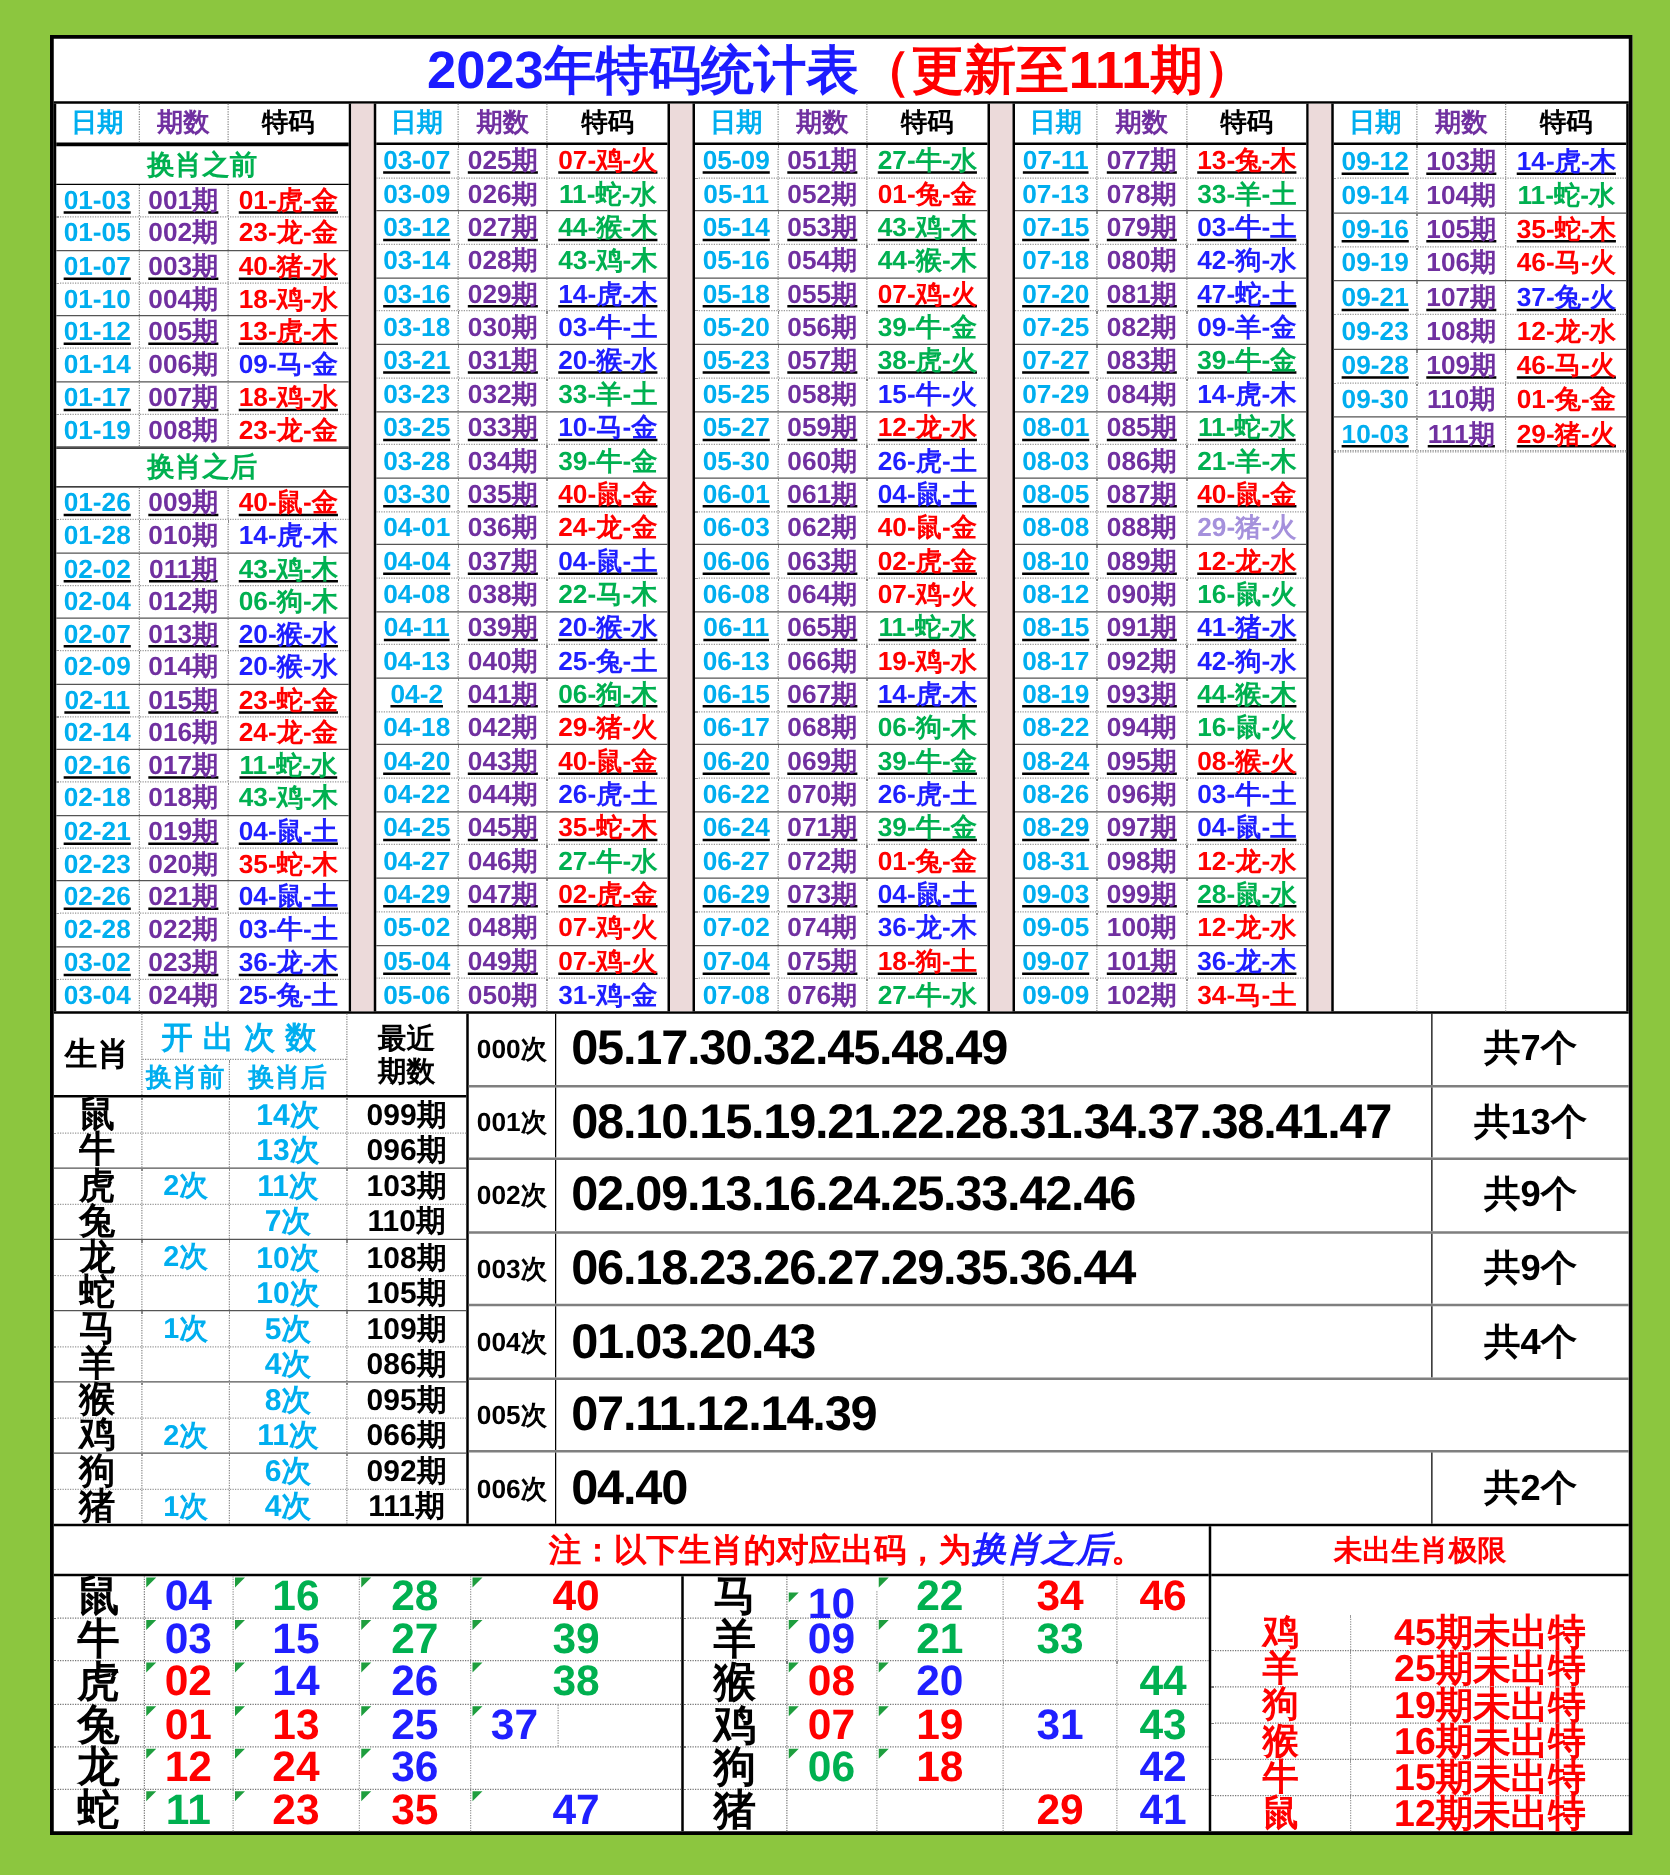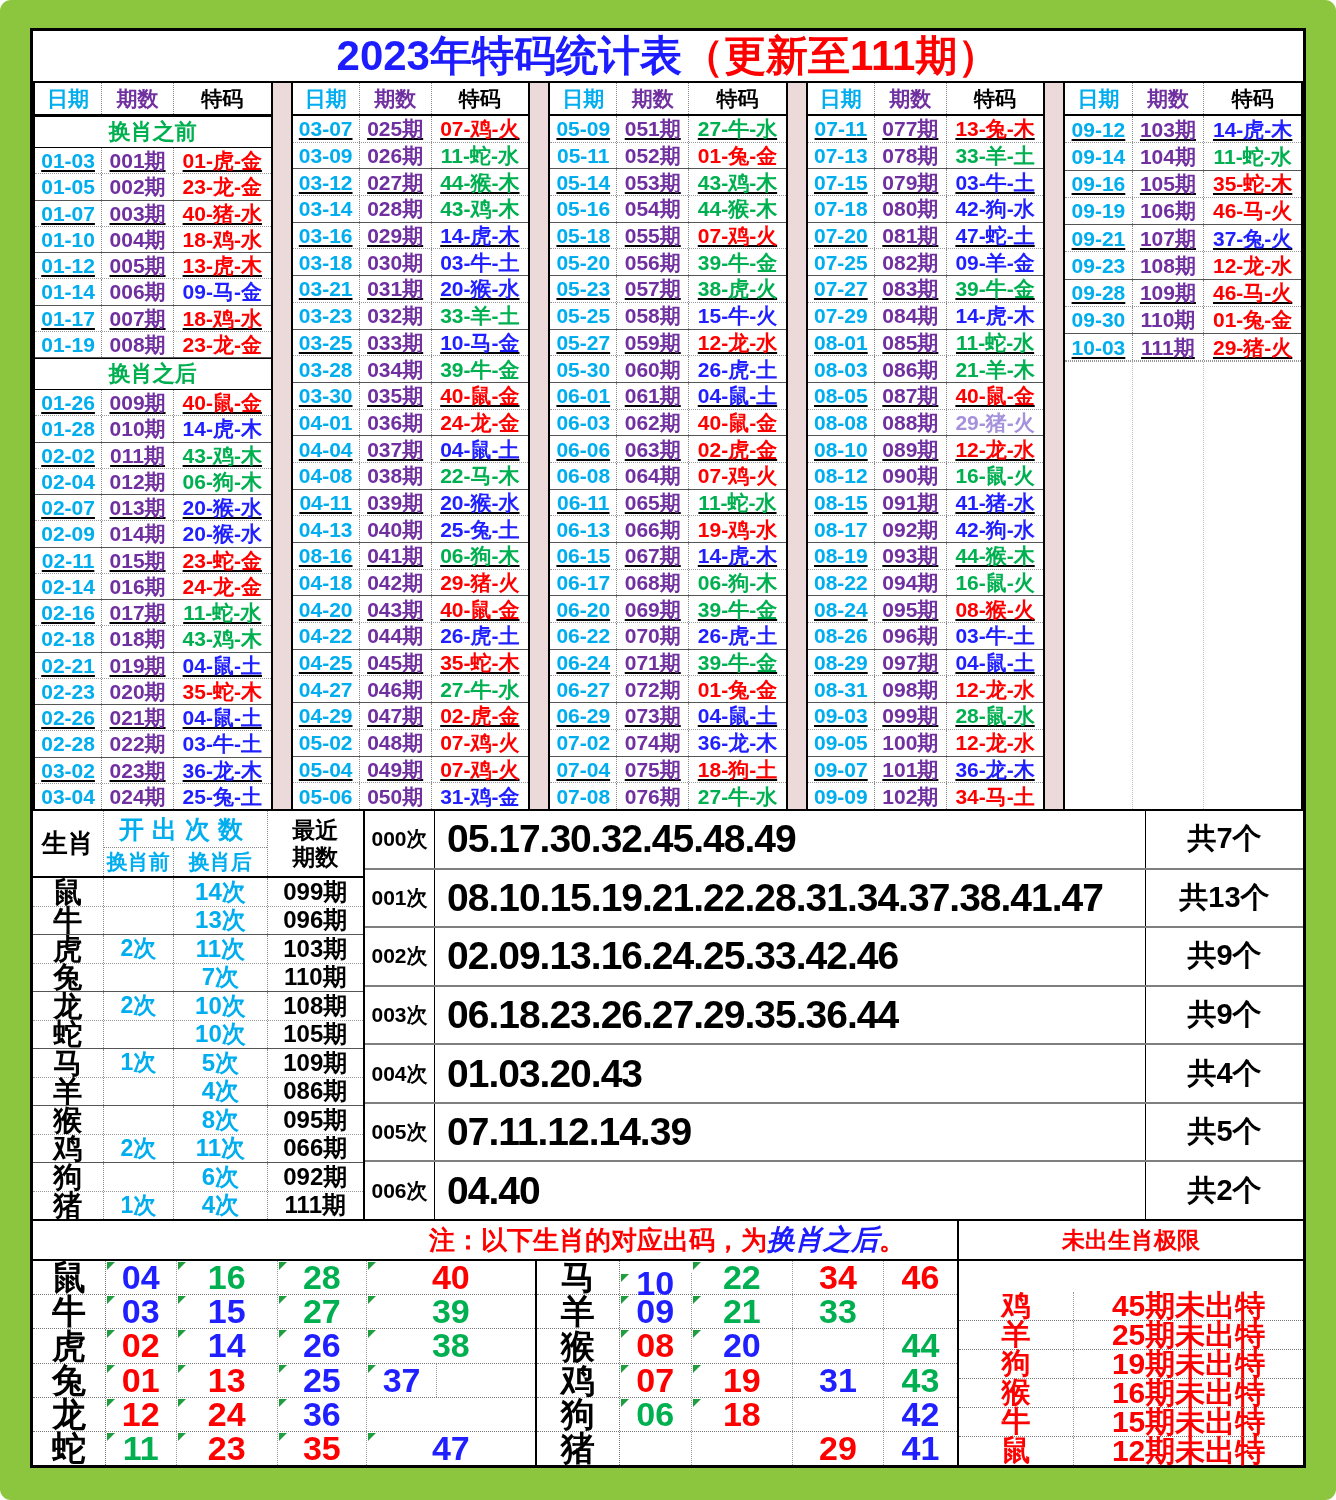--- a/index.html
+++ b/index.html
@@ -1,17 +1,17 @@
 <!DOCTYPE html>
 <html style="--bg-green: #8CC63F; --separator-pink: #ECDADA; --date-cyan: #00AEEF; --period-purple: #7030A0; --section-green: #00B050; --wave-red: #FF0000; --wave-blue: #1F1FFF; --wave-green: #00B050; --lilac: #A591DC; --title-blue: #1C1CFF; --note-red: #FF0000;"><head>
 <meta charset="utf-8">
 <style>
   *{box-sizing:border-box;margin:0;padding:0}
   body{font-family:"Liberation Sans","DejaVu Sans",sans-serif;}
-  .page{width:1336px;height:1500px;background:var(--bg-green,#8CC63F);padding:28px 30px 32px 30px;border-radius:11px;}
+  .page{width:1336px;height:1500px;background:var(--bg-green,#8CC63F);padding:28px 30px 32px 40px;}
   .panel{width:100%;height:100%;background:#fff;border:3px solid #000;display:flex;flex-direction:column;}
   
   .title-row{height:52px;border-bottom:2.5px solid #000;display:flex;align-items:center;justify-content:center;font-weight:700;font-size:42px;}
   .t-main{color:var(--title-blue,#1C1CFF);}
   .t-suffix{color:var(--wave-red,#FF0000);}
   
   .main-table{height:728px;display:flex;border-bottom:2.5px solid #000;}
   .group{flex:1 1 0;display:flex;flex-direction:column;border-left:2.5px solid #000;border-right:2.5px solid #000;min-width:0;}
   .sep{width:18px;background:var(--separator-pink,#ECDADA);}
   .row{display:flex;align-items:stretch;}
@@ -313,21 +313,21 @@
             <div class="cell date">04-11</div>
             <div class="cell period">039期</div>
             <div class="cell code c-blue">20-猴-水</div>
           </div>
           <div class="row data-row alt">
             <div class="cell date">04-13</div>
             <div class="cell period">040期</div>
             <div class="cell code c-blue">25-兔-土</div>
           </div>
           <div class="row data-row dot">
-            <div class="cell date">08-16</div>
+            <div class="cell date">04-2</div>
             <div class="cell period">041期</div>
             <div class="cell code c-green">06-狗-木</div>
           </div>
           <div class="row data-row alt">
             <div class="cell date">04-18</div>
             <div class="cell period">042期</div>
             <div class="cell code c-red">29-猪-火</div>
           </div>
           <div class="row data-row dot">
             <div class="cell date">04-20</div>
@@ -819,21 +819,20 @@
             <div class="freq-total">共9个</div>
           </div>
           <div class="freq-row">
             <div class="freq-label">004次</div>
             <div class="freq-nums">01.03.20.43</div>
             <div class="freq-total">共4个</div>
           </div>
           <div class="freq-row">
             <div class="freq-label">005次</div>
             <div class="freq-nums">07.11.12.14.39</div>
-            <div class="freq-total">共5个</div>
           </div>
           <div class="freq-row">
             <div class="freq-label">006次</div>
             <div class="freq-nums">04.40</div>
             <div class="freq-total">共2个</div>
           </div>
         </div>
     </div>
 
     <div class="bottom">

